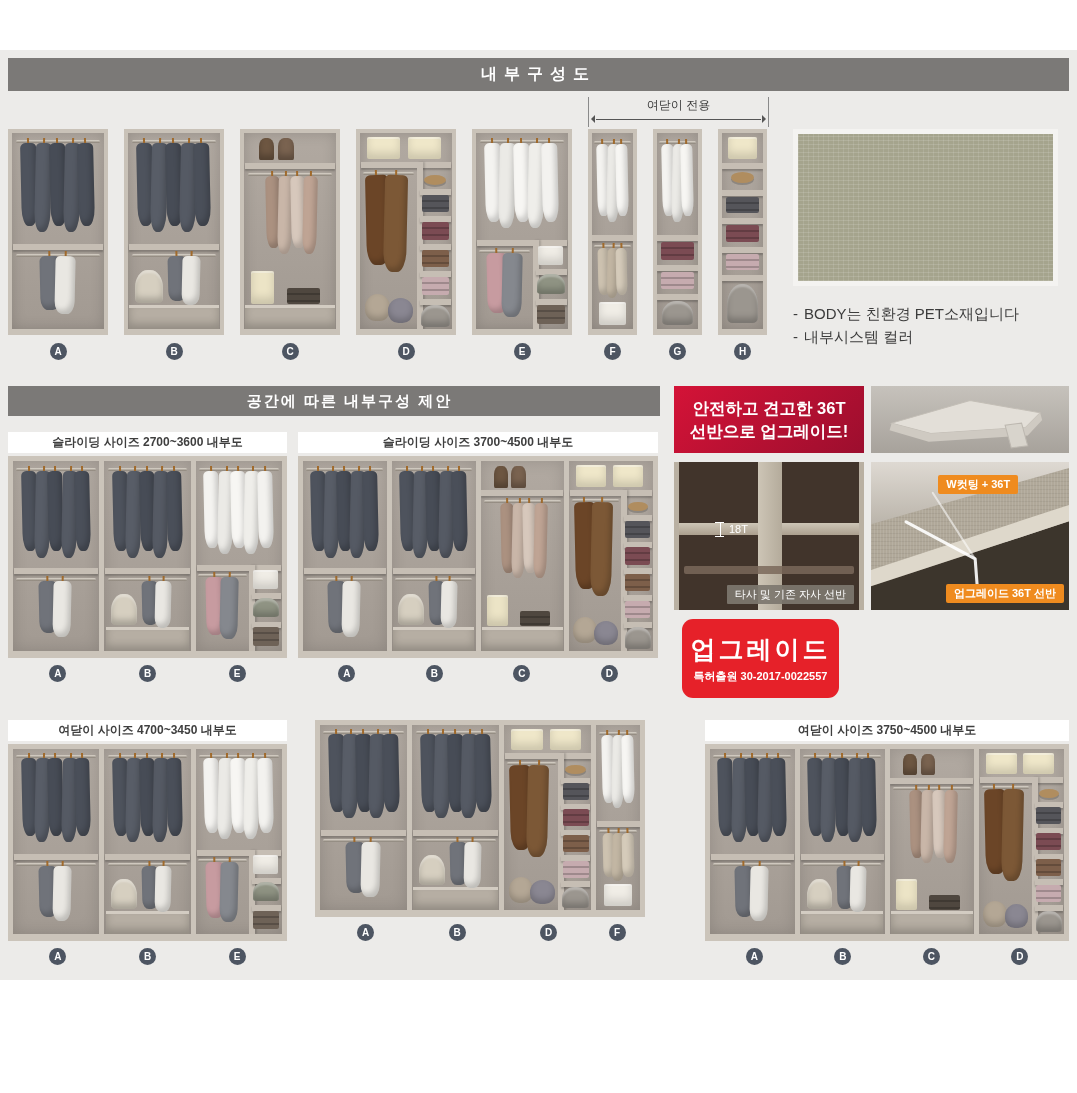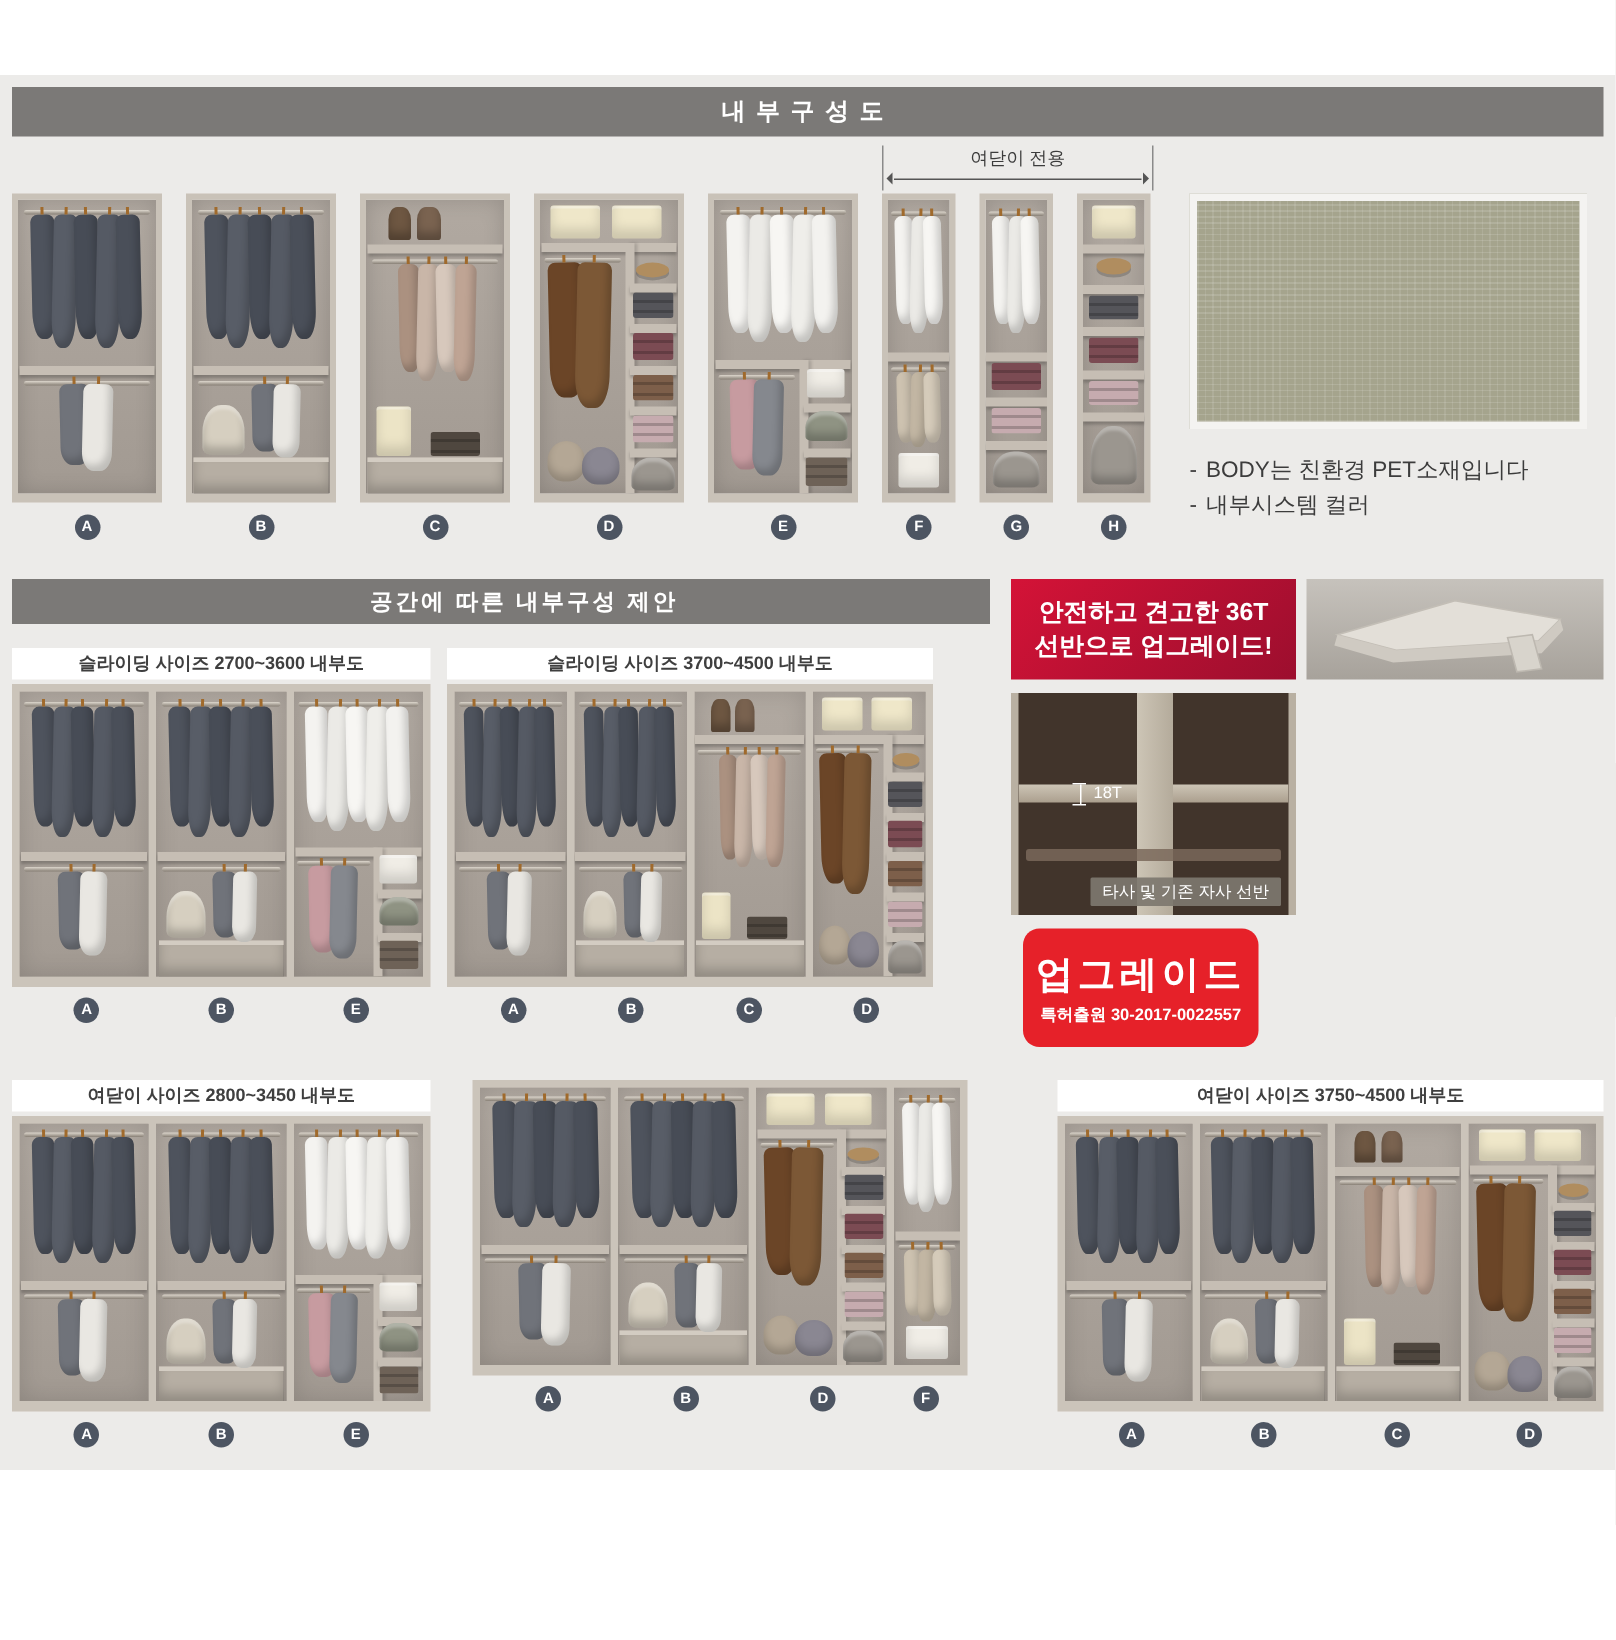--- a/index.html
+++ b/index.html
@@ -466,21 +466,21 @@
                 <div class="badge">A</div>
               </div>
               <div class="letter-slot" style="flex: 1 1 0px;">
                 <div class="badge">B</div>
               </div>
               <div class="letter-slot" style="flex: 1 1 0px;">
                 <div class="badge">E</div>
               </div>
             </div>
           </div>
-          <div class="panel" style="width: 324px; flex: 0 0 auto; margin-left: 11px;">
+          <div class="panel" style="width: 360px; flex: 0 0 auto; margin-left: 11px;">
             <div class="panel-label">슬라이딩 사이즈 3700~4500 내부도</div>
             <div class="combo">
               <div class="module" style="flex: 1 1 0px;">
                 <div class="rod" style="left: 4%; top: 3.5%; width: 92%;"></div>
                 <div class="garm" style="left: 10%; top: 5%; width: 17.92%; height: 42.32%; background: rgb(78, 83, 93); transform: rotate(-1.3deg); z-index: 2;">
                   <i></i>
                 </div>
                 <div class="garm" style="left: 25.52%; top: 5%; width: 17.92%; height: 45.54%; background: rgb(88, 93, 103); transform: rotate(1.3deg); z-index: 3;">
                   <i></i>
                 </div>
@@ -615,34 +615,46 @@
         <div class="img18">
           <div class="p18-shelf"></div>
           <div class="p18-pillar"></div>
           <div class="p18-bed"></div>
           <div class="p18-label">
             <span class="measure"></span>
             <span>18T</span>
           </div>
           <div class="caption-chip">타사 및 기존 자사 선반</div>
         </div>
+        <div class="img36">
+          <div class="p36-leg"></div>
+          <div class="p36-under"></div>
+          <div class="p36-edge"></div>
+          <div class="p36-top"></div>
+          <svg class="p36-svg" viewBox="0 0 192 148" preserveAspectRatio="none">
+            <polyline points="34,58 101,94 104,134" fill="none" stroke="rgba(255,255,255,0.9)" stroke-width="3" stroke-linecap="round" stroke-linejoin="round"></polyline>
+            <polyline points="60,30 101,94" fill="none" stroke="rgba(255,255,255,0.55)" stroke-width="2" stroke-linecap="round"></polyline>
+          </svg>
+          <div class="tag-chip tag-top">W컷팅 + 36T</div>
+          <div class="tag-chip tag-bottom">업그레이드 36T 선반</div>
+        </div>
       </div>
 
       <div class="para-row">
         <div class="patent">
           <div class="patent-title">업그레이드</div>
           <div class="patent-no">특허출원 30-2017-0022557</div>
         </div>
       </div>
     </div>
   </div>
 
   <div class="bottom-row" id="bottom-panels">
       <div class="panel" style="width: 279px; flex: 0 0 auto;">
-        <div class="panel-label">여닫이 사이즈 2800~3450 내부도</div>
+        <div class="panel-label">여닫이 사이즈 4700~3450 내부도</div>
         <div class="combo">
           <div class="module" style="flex: 1 1 0px;">
             <div class="rod" style="left: 4%; top: 3.5%; width: 92%;"></div>
             <div class="garm" style="left: 10%; top: 5%; width: 17.92%; height: 42.32%; background: rgb(78, 83, 93); transform: rotate(-1.3deg); z-index: 2;">
               <i></i>
             </div>
             <div class="garm" style="left: 25.52%; top: 5%; width: 17.92%; height: 45.54%; background: rgb(88, 93, 103); transform: rotate(1.3deg); z-index: 3;">
               <i></i>
             </div>
             <div class="garm" style="left: 41.04%; top: 5%; width: 17.92%; height: 42.32%; background: rgb(71, 76, 86); transform: rotate(-1.3deg); z-index: 4;">

